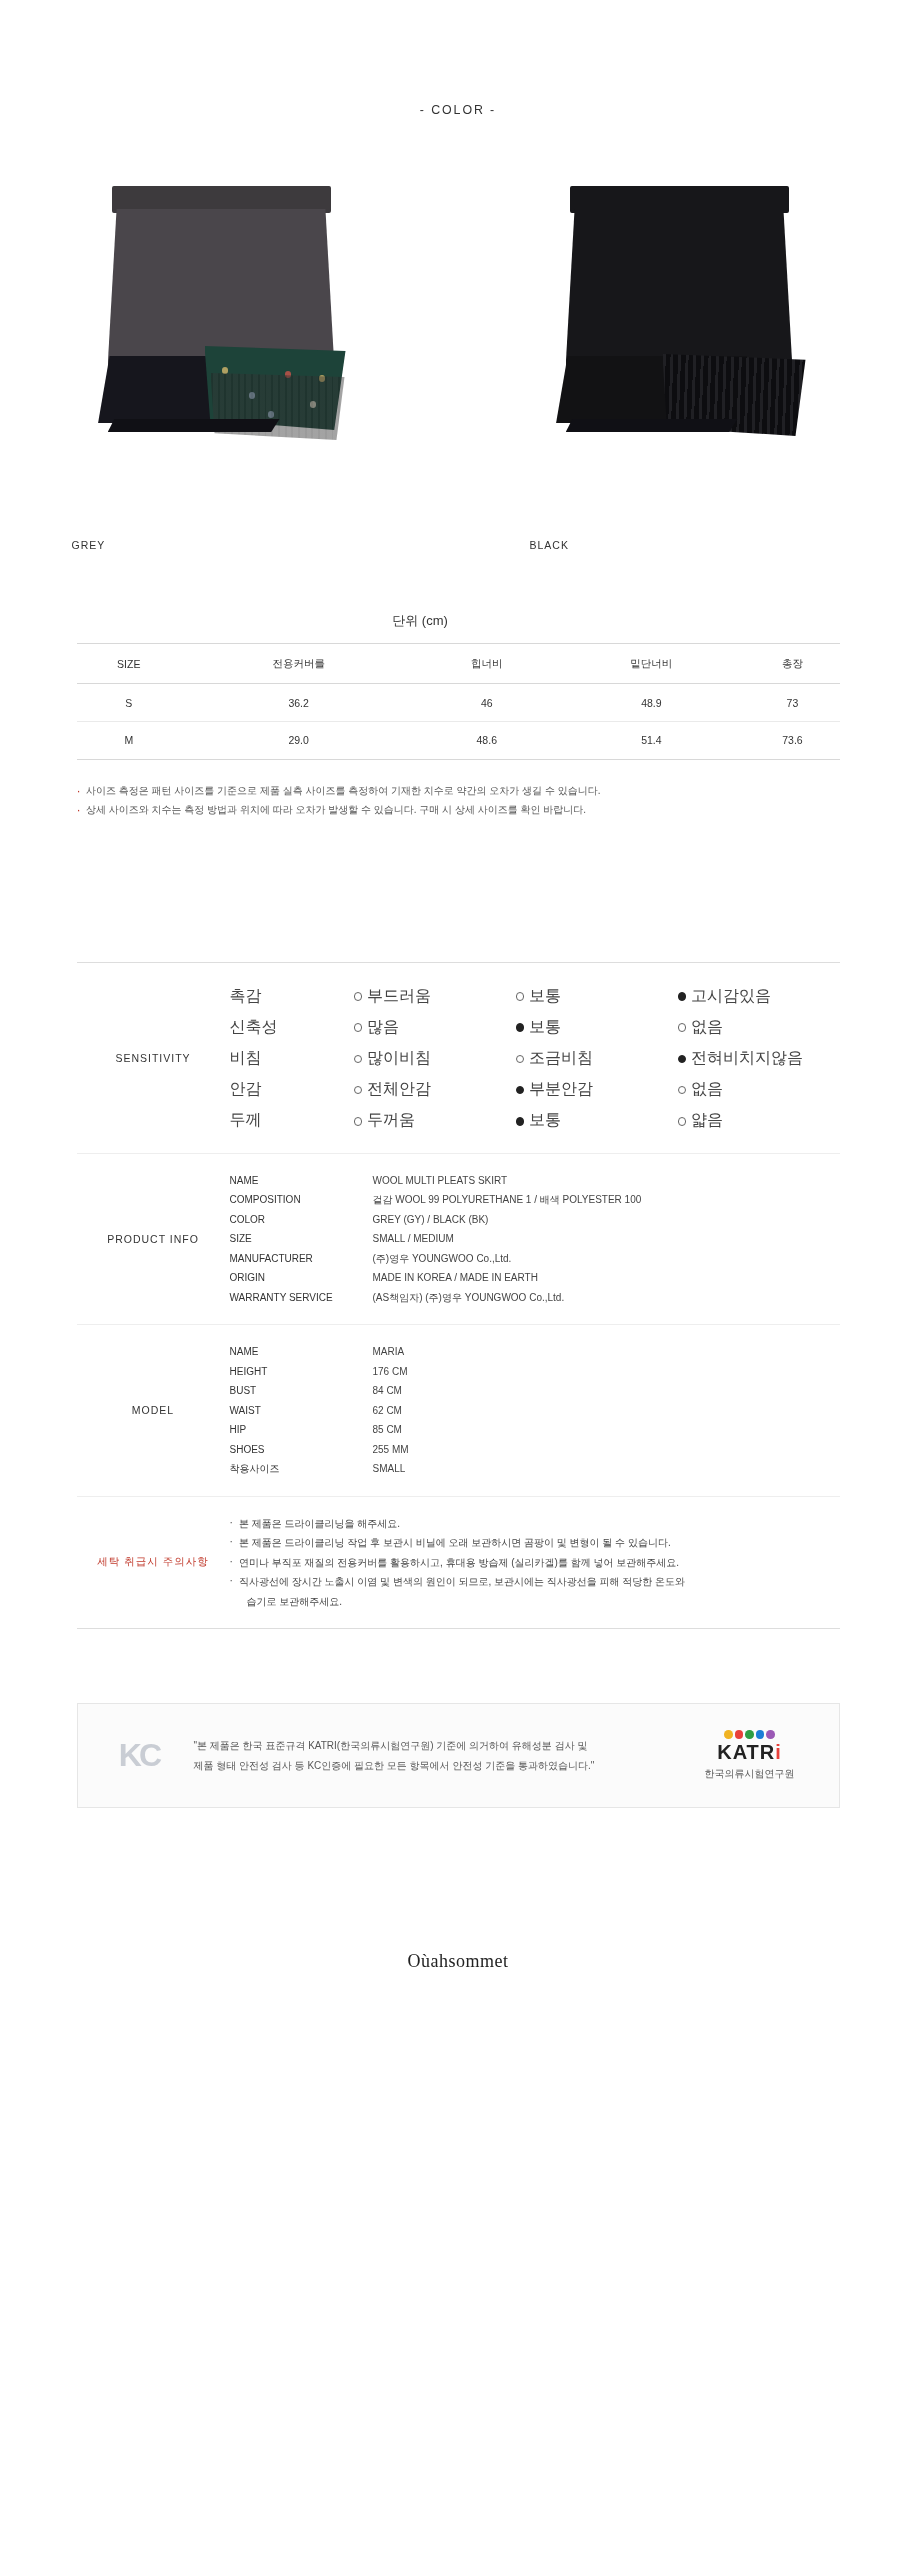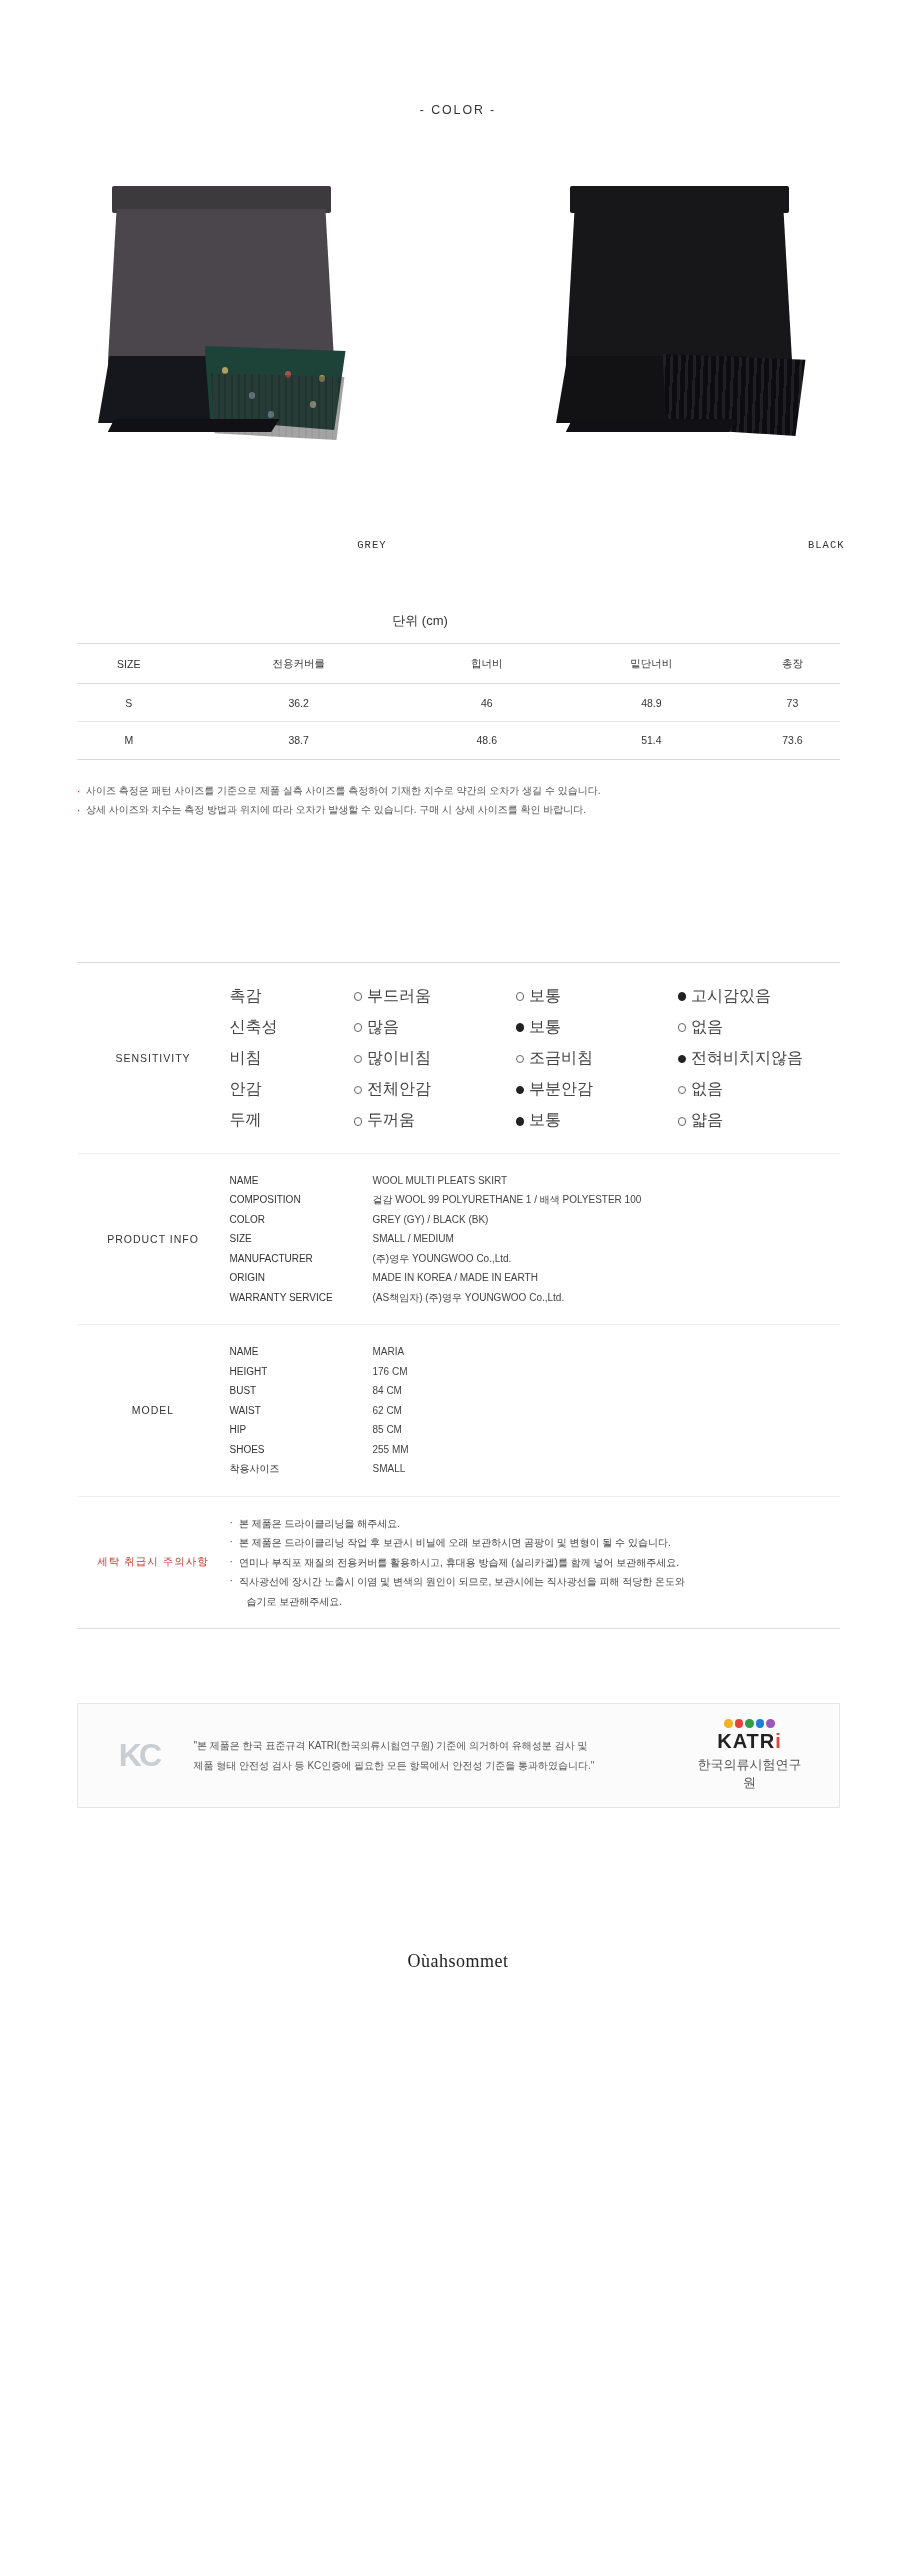--- a/index.html
+++ b/index.html
@@ -21,21 +21,21 @@
     padding-top:103px;
   }
 
   
   .products{
     display:flex;
     justify-content:center;
     gap:143px;
     margin-top:50px;
   }
-  .product{width:315px;text-align:right;font-family:Liberation Mono, monospace;}
+  .product{width:315px;text-align:left;}
   .prod-img{
     height:305px;
     position:relative;
     display:flex;
     align-items:flex-end;
     justify-content:center;
   }
   .prod-label{
     margin-top:67px;
     font-size:10.5px;
@@ -165,21 +165,21 @@
   .kc-mark{
     width:59px;height:50px;flex:0 0 59px;display:flex;align-items:center;justify-content:center;
     color:#c9cdd4;font-size:32px;font-weight:bold;letter-spacing:-2.9px;
   }
   .kc-text{
     flex:1;font-size:10px;color:#555;line-height:2;padding:0 25px;
   }
   .katri{width:114px;text-align:center;flex:0 0 114px;}
   .katri .logo{font-size:20px;font-weight:bold;color:#222;letter-spacing:1px;}
   .katri .logo i{color:#e8403a;font-style:normal;}
-  .katri .sub{font-size:13px;color:#555;margin-top:2.9px;}
+  .katri .sub{font-size:10px;color:#555;margin-top:2.9px;}
   .katri .dots{display:flex;justify-content:center;gap:1.9px;margin-bottom:2.9px;}
   .katri .dots span{width:8.6px;height:8.6px;border-radius:50%;display:block;}
 
   
   .brand{
     text-align:center;font-size:18px;color:#222;margin-top:143px;padding-bottom:57px;
     font-family:"Liberation Serif", serif;letter-spacing:0.5px;
   }
 </style>
 </head>
@@ -240,21 +240,21 @@
     <tbody>
       <tr>
         <td>S</td>
         <td>36.2</td>
         <td>46</td>
         <td>48.9</td>
         <td>73</td>
       </tr>
       <tr>
         <td>M</td>
-        <td>38.7</td>
+        <td>29.0</td>
         <td>48.6</td>
         <td>51.4</td>
         <td>73.6</td>
       </tr>
     </tbody>
   </table>
 
   <div class="notes">
     <div>사이즈 측정은 패턴 사이즈를 기준으로 제품 실측 사이즈를 측정하여 기재한 치수로 약간의 오차가 생길 수 있습니다.</div>
     <div>상세 사이즈와 치수는 측정 방법과 위치에 따라 오차가 발생할 수 있습니다. 구매 시 상세 사이즈를 확인 바랍니다.</div>

